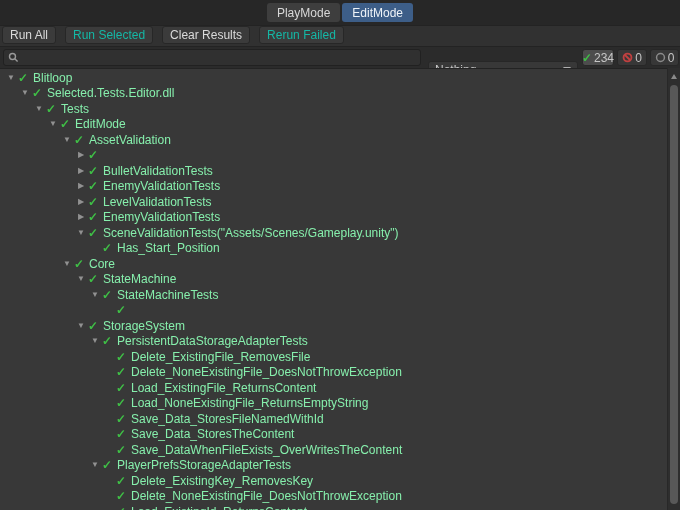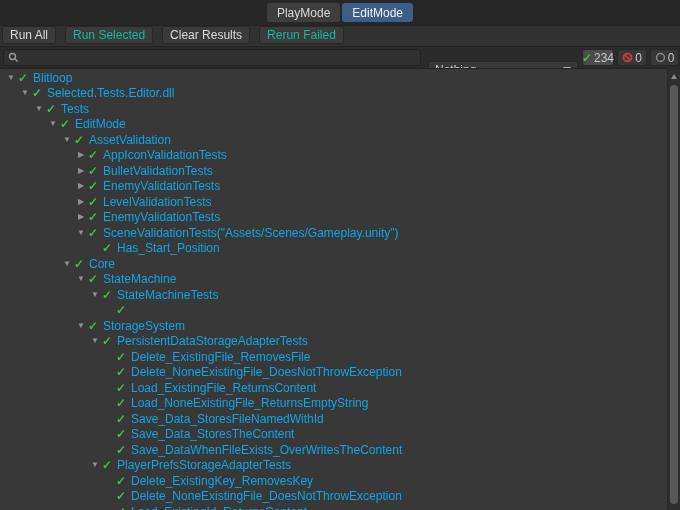--- a/index.html
+++ b/index.html
@@ -38,21 +38,21 @@
   .badge .passmark{color:var(--pass);font-weight:bold;font-size:12px;line-height:1;}
   #badge-pass{left:582px;width:32px;}
   #badge-fail{left:617px;width:30px;}
   #badge-skip{left:650px;width:29px;}
   
   .tree{position:absolute;top:68px;left:0;right:13px;bottom:0;background:#383838;
     border-top:1px solid #232323;overflow:hidden;box-sizing:border-box;padding-top:1px;}
   .trow{height:15.5px;display:flex;align-items:center;white-space:nowrap;}
   .arrow{width:14px;font-size:8px;color:#919191;text-align:center;flex:none;line-height:1;}
   .check{width:15px;color:var(--pass);font-weight:bold;font-size:12px;flex:none;line-height:1;}
-  .tlabel{color:#0ea5e9;}
+  .tlabel{color:#86efac;}
   
   .scrollbar{position:absolute;top:68px;right:0;bottom:0;width:13px;background:#2e2e2e;
     border-left:1px solid #282828;box-sizing:border-box;}
   .sb-up{position:absolute;top:6px;left:3px;width:0;height:0;border-left:3.5px solid transparent;
     border-right:3.5px solid transparent;border-bottom:5px solid #8a8a8a;}
   .sb-thumb{position:absolute;left:2px;width:8px;top:17px;bottom:6px;background:#585858;border-radius:4px;}
   svg{display:block;}
 </style>
 </head>
 <body>
@@ -124,21 +124,20 @@
         <span class="tlabel">EditMode</span>
       </div>
       <div class="trow" style="padding-left: 60px;">
         <span class="arrow">▼</span>
         <span class="check">✓</span>
         <span class="tlabel">AssetValidation</span>
       </div>
       <div class="trow" style="padding-left: 74px;">
         <span class="arrow">▶</span>
         <span class="check">✓</span>
-        <span class="tlabel">AppIconValidationTests</span>
       </div>
       <div class="trow" style="padding-left: 74px;">
         <span class="arrow">▶</span>
         <span class="check">✓</span>
         <span class="tlabel">BulletValidationTests</span>
       </div>
       <div class="trow" style="padding-left: 74px;">
         <span class="arrow">▶</span>
         <span class="check">✓</span>
         <span class="tlabel">EnemyValidationTests</span>

